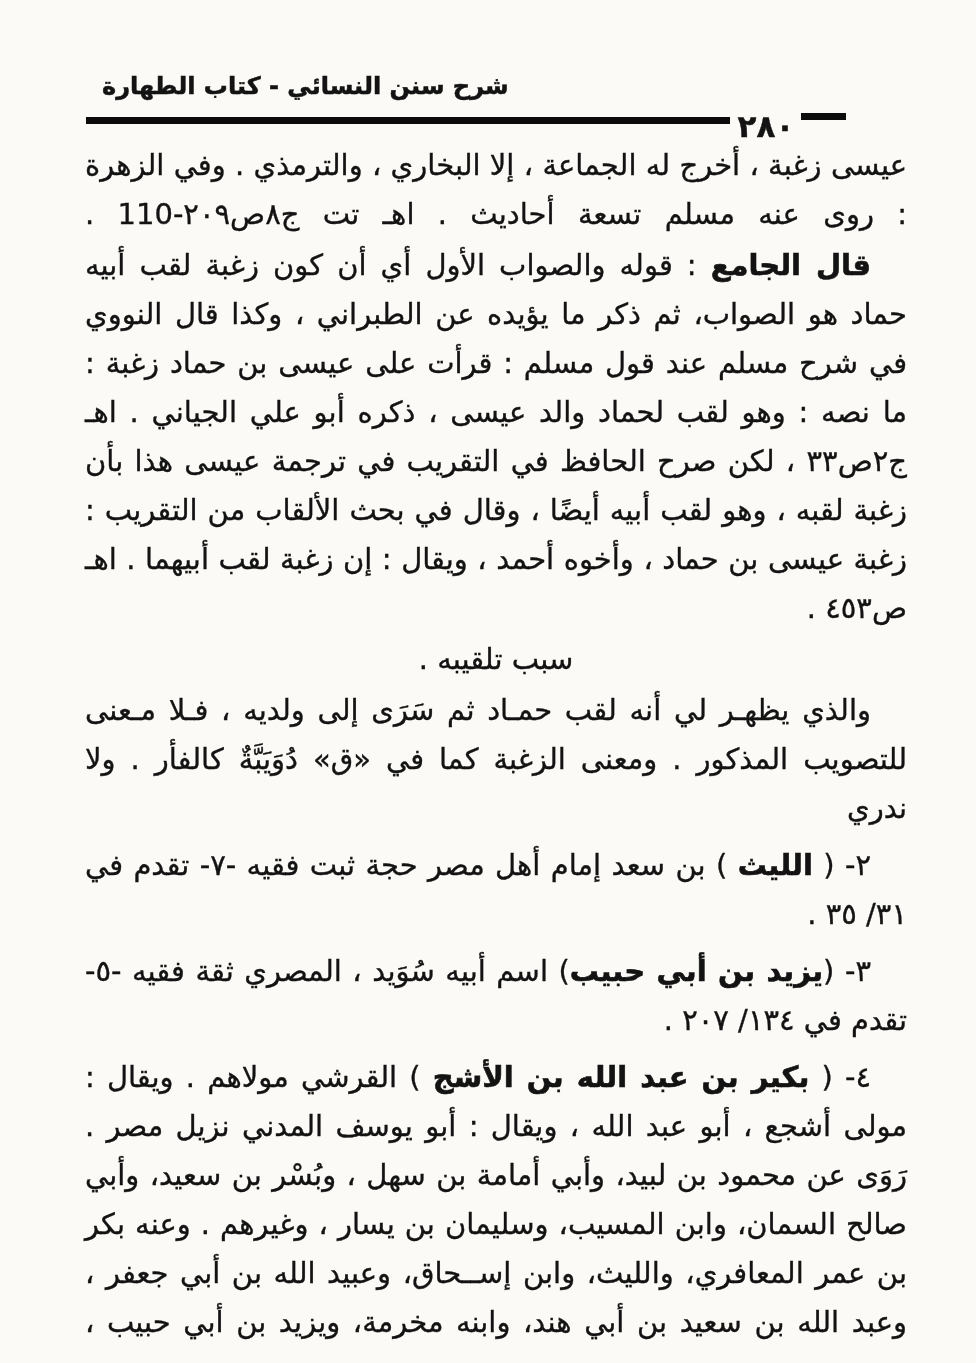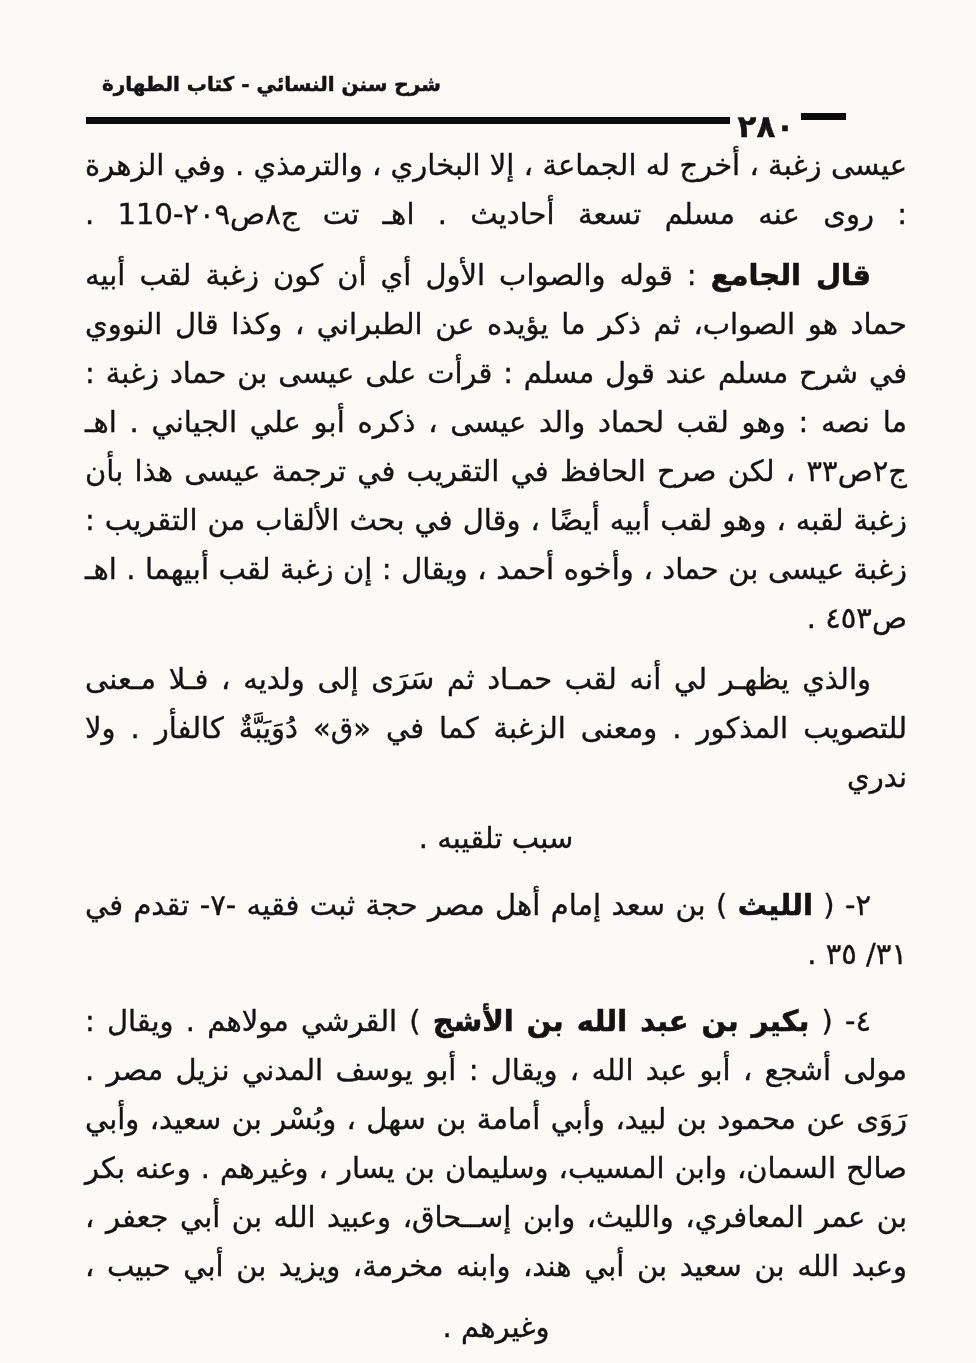--- a/index.html
+++ b/index.html
@@ -11,21 +11,21 @@
     background:#fbfaf6;
     overflow:hidden;
     font-family:"DejaVu Sans", sans-serif;
     color:#131313;
     direction:rtl;
   }
   
   .running-title{
     position:absolute;
     left:102px; top:72px;
-    font-size:20px;
+    font-size:24px;
     font-weight:bold;
     letter-spacing:0;
     -webkit-text-stroke:0.5px #131313;
     white-space:nowrap;
     direction:rtl;
   }
   .rule-long{
     position:absolute;
     left:86px; top:117px;
     width:644px; height:7px;
@@ -52,22 +52,22 @@
     top:141px;
     left:85px;
     width:822px;
     direction:rtl;
     font-size:29px;
     line-height:49px;
     text-align:justify;
     -webkit-text-stroke:0.35px #131313;
   }
   .para{margin:0;}
-  .para + .para{margin-top:12px;}
-  .para.entry{margin-top:18px;}
+  .para + .para{margin-top:2px;}
+  .para.entry{margin-top:8px;}
   .para.indent{text-indent:36px;}
   .para.fill-last{text-align-last:justify;}
   .tail-line{
     text-align:center;
     margin:0;
   }
   .para b, .para strong{
     font-weight:bold;
     -webkit-text-stroke:0.6px #131313;
   }
@@ -84,23 +84,24 @@
   <div class="page-number">٢٨٠</div>
 
   <div class="rule-short"></div>
 
   <div class="content">
 
     <p class="para fill-last"><span>عيسى زغبة ، أخرج له الجماعة ، إلا البخاري ، والترمذي . وفي الزهرة : روى عنه مسلم تسعة أحاديث . اهـ تت ج٨ص٢٠٩-110 .</span></p>
 
     <p class="para indent"><strong>قال الجامع</strong><span> : قوله والصواب الأول أي أن كون زغبة لقب أبيه حماد هو الصواب، ثم ذكر ما يؤيده عن الطبراني ، وكذا قال النووي في شرح مسلم عند قول مسلم : قرأت على عيسى بن حماد زغبة : ما نصه : وهو لقب لحماد والد عيسى ، ذكره أبو علي الجياني . اهـ ج٢ص٣٣ ، لكن صرح الحافظ في التقريب في ترجمة عيسى هذا بأن زغبة لقبه ، وهو لقب أبيه أيضًا ، وقال في بحث الألقاب من التقريب : زغبة عيسى بن حماد ، وأخوه أحمد ، ويقال : إن زغبة لقب أبيهما . اهـ ص٤٥٣ .</span></p>
 
+    <p class="para tail-line"><span>سبب تلقيبه .</span></p>
     <p class="para indent fill-last"><span>والذي يظهـر لي أنه لقب حمـاد ثم سَرَى إلى ولديه ، فـلا مـعنى للتصويب المذكور . ومعنى الزغبة كما في «ق» دُوَيَبَّةٌ كالفأر . ولا ندري</span></p>
-    <p class="para tail-line"><span>سبب تلقيبه .</span></p>
 
     <p class="para indent entry"><span>٢- ( </span><strong>الليث</strong><span> ) بن سعد إمام أهل مصر حجة ثبت فقيه -٧- تقدم في ٣١/ ٣٥ .</span></p>
 
+    <p class="para indent entry"><span>٣- (</span><strong>يزيد بن أبي حبيب</strong><span>) اسم أبيه سُوَيد ، المصري ثقة فقيه -٥- تقدم في ١٣٤/ ٢٠٧ .</span></p>
 
     <p class="para indent entry fill-last"><span>٤- ( </span><strong>بكير بن عبد الله بن الأشج</strong><span> ) القرشي مولاهم . ويقال : مولى أشجع ، أبو عبد الله ، ويقال : أبو يوسف المدني نزيل مصر . رَوَى عن محمود بن لبيد، وأبي أمامة بن سهل ، وبُسْر بن سعيد، وأبي صالح السمان، وابن المسيب، وسليمان بن يسار ، وغيرهم . وعنه بكر بن عمر المعافري، والليث، وابن إســحاق، وعبيد الله بن أبي جعفر ، وعبد الله بن سعيد بن أبي هند، وابنه مخرمة، ويزيد بن أبي حبيب ،</span></p>
     <p class="para tail-line"><span>وغيرهم .</span></p>
 
   </div>
 </div>
 
 </body></html>

